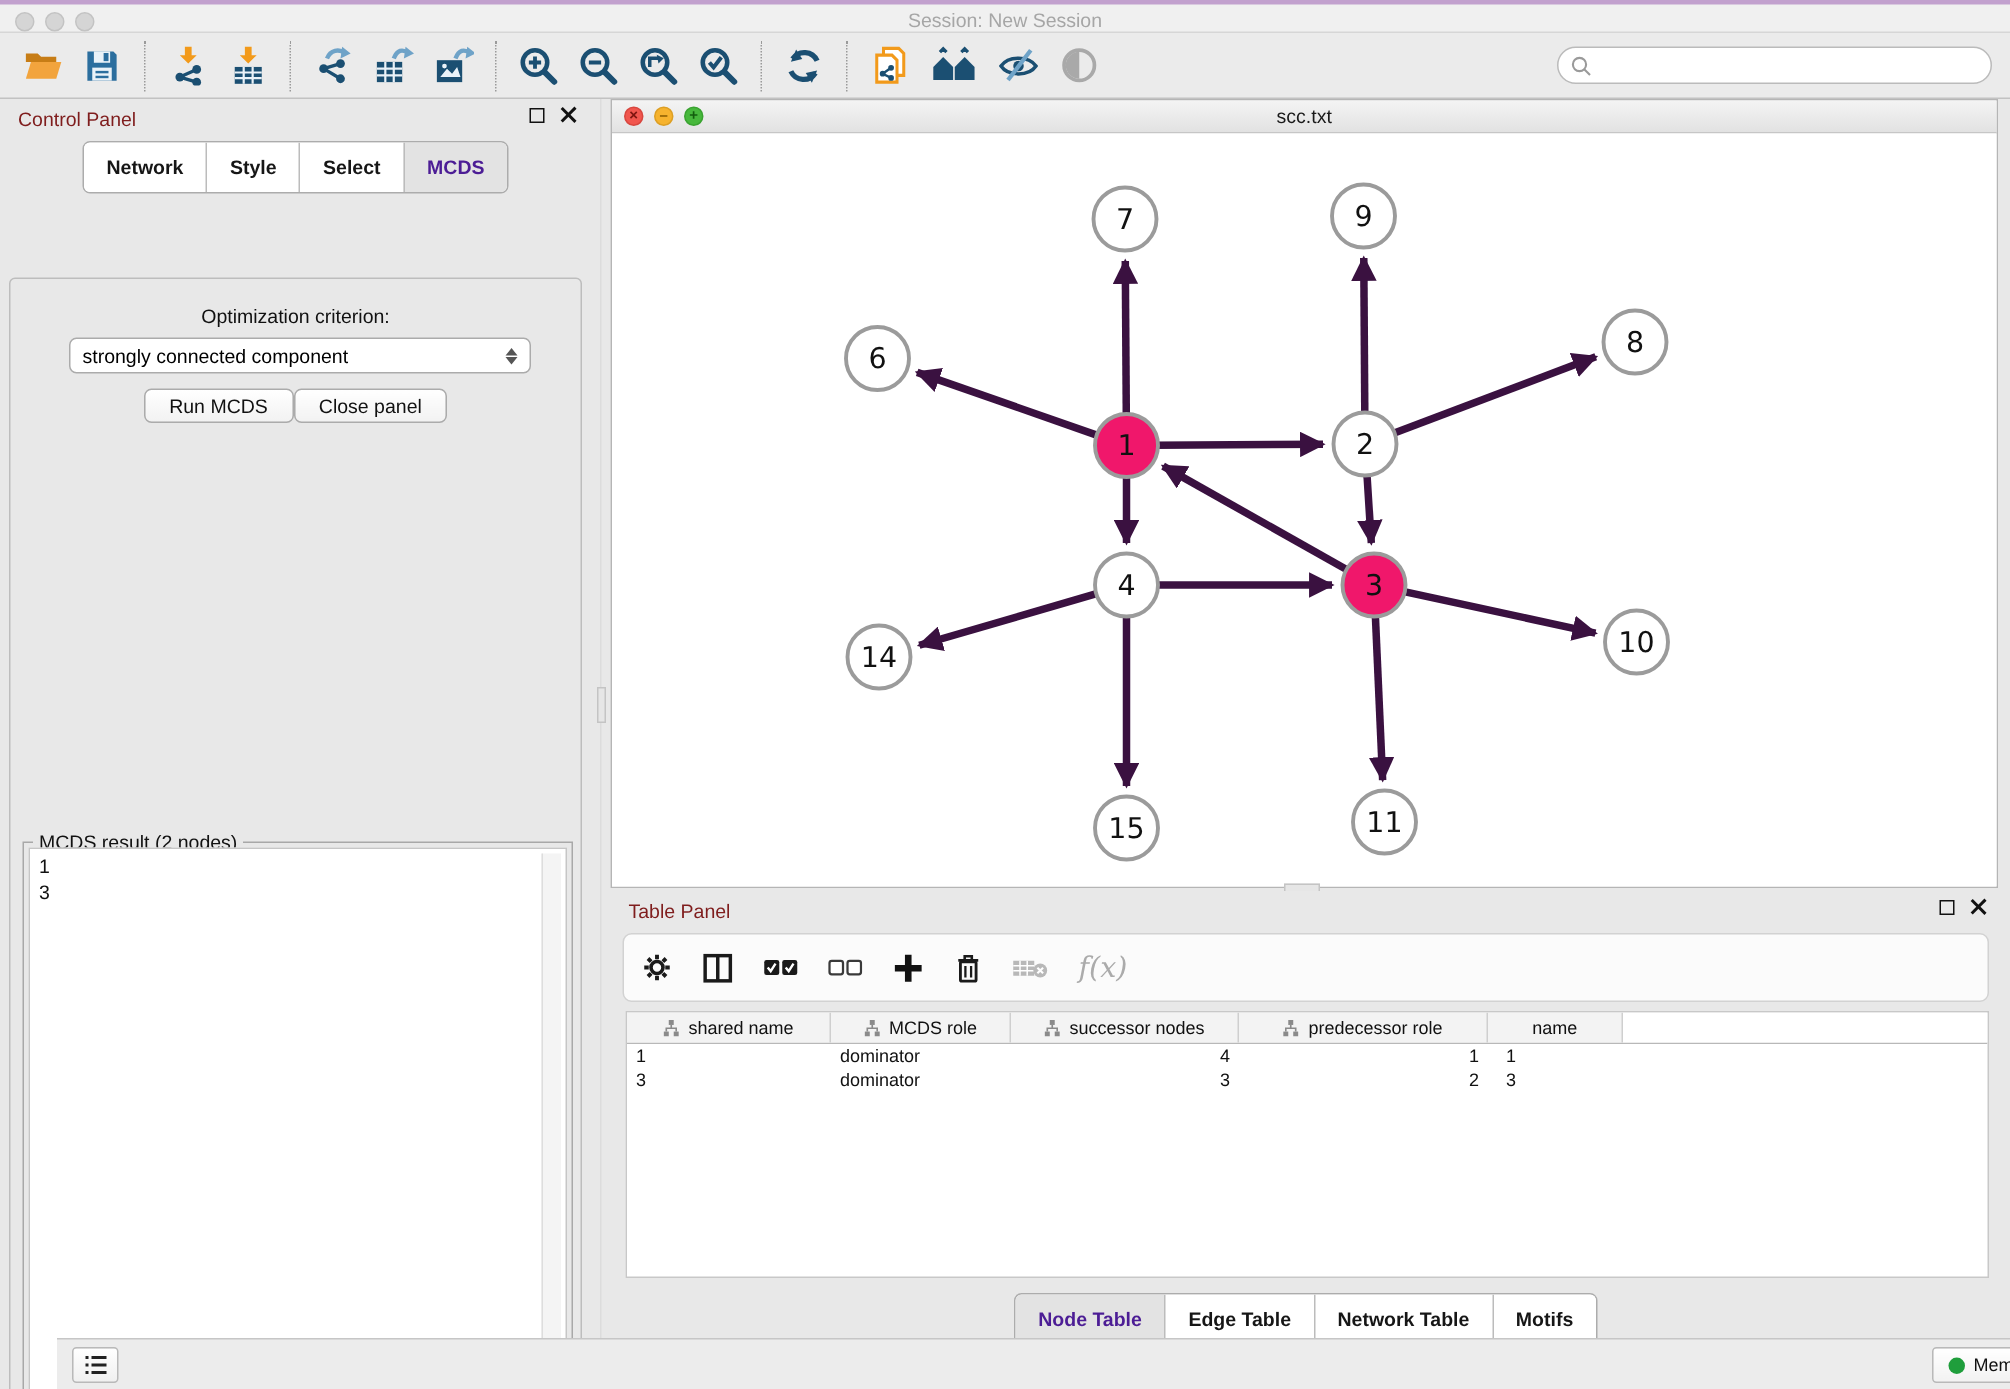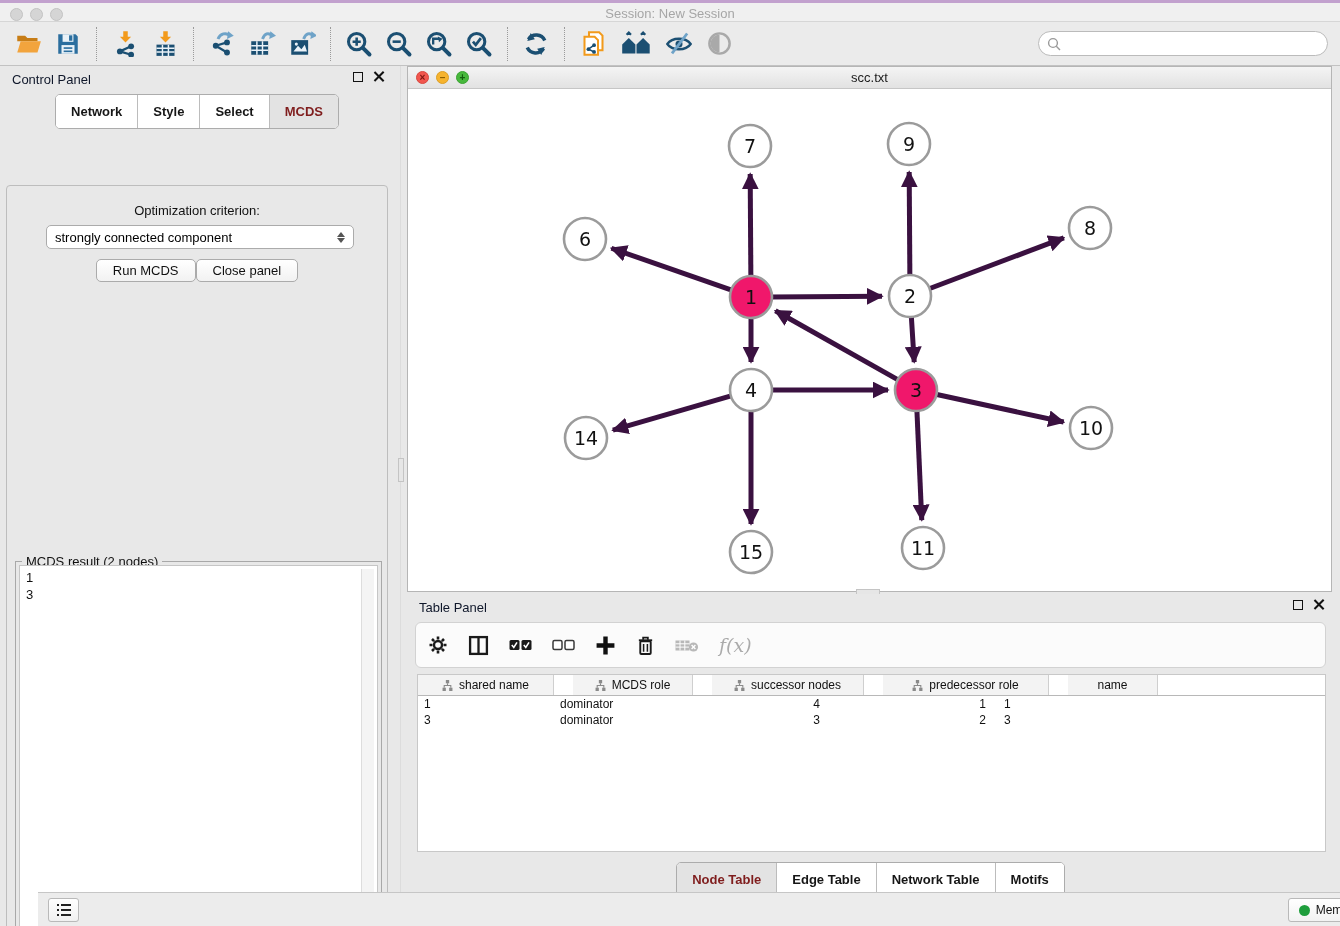--- a/index.html
+++ b/index.html
@@ -20,32 +20,32 @@
     background:#EBEBEB; border-bottom:1px solid #C2C2C2; display:flex; align-items:center; padding:0 8px; }
   .tb-icon { width:30px; height:30px; margin:0 5px; display:flex; align-items:center; justify-content:center; }
   .tb-sep { width:1px; height:34px; border-left:1px dotted #9A9A9A; margin:0 8px; }
   #search-box { position:absolute; right:12px; top:9px; width:290px; height:25px;
     background:#fff; border:1px solid #BBB; border-radius:13px; display:flex; align-items:center; padding:0 8px; }
   #search-box input { border:none; outline:none; flex:1; font-size:12px; background:transparent; margin-left:5px; }
 
   
   #control-panel { position:absolute; left:0; top:66px; width:394px; height:826px; background:#E8E8E8; }
   .panel-head { position:relative; height:26px; display:flex; align-items:center; padding:0 12px; }
-  .panel-head .ptitle { font-size:13px; color:#0f172a; }
+  .panel-head .ptitle { font-size:13px; color:#7f1d1d; }
   .panel-head .pbtns { position:absolute; right:10px; top:5px; display:flex; gap:10px; align-items:center; }
   .float-box { width:10px; height:10px; border:1.6px solid #111; }
   .close-x { width:11px; height:11px; position:relative; }
   .close-x:before, .close-x:after { content:""; position:absolute; left:5px; top:-1px; width:2.4px; height:13px; background:#111; }
   .close-x:before { transform:rotate(45deg); } .close-x:after { transform:rotate(-45deg); }
 
   .seg-tabs { display:inline-flex; border:1px solid #ACACAC; border-radius:5px; overflow:hidden; background:#fff; height:35px; }
   .seg-tab { padding:0 15px; font-size:13px; font-weight:bold; color:#161616; background:#fff;
     display:flex; align-items:center; border-left:1px solid #BCBCBC; cursor:default; }
   .seg-tab:first-child { border-left:none; }
-  .seg-tab.active { background:#E3E3E3; color:#7f1d1d; }
+  .seg-tab.active { background:#E3E3E3; color:#4c1d95; }
   #cp-tabs-row { text-align:center; margin-top:2px; position:relative; z-index:2; }
 
   #cp-body { position:absolute; left:6px; top:119px; width:382px; height:759px;
     border:1px solid #BDBDBD; border-radius:4px; background:#E8E8E8; }
   #opt-label { text-align:center; margin-top:17px; font-size:13px; color:#111; }
   #criterion-select { position:absolute; left:39px; top:39px; width:308px; height:24px; background:#fff;
     border:1px solid #ABABAB; border-radius:5px; display:flex; align-items:center; padding:0 8px; font-size:13px; }
   #criterion-select .stepper { margin-left:auto; display:flex; flex-direction:column; gap:1px; }
   .tri-up { width:0; height:0; border-left:4px solid transparent; border-right:4px solid transparent; border-bottom:5px solid #555; }
   .tri-dn { width:0; height:0; border-left:4px solid transparent; border-right:4px solid transparent; border-top:5px solid #555; }
@@ -78,21 +78,21 @@
 
   
   #table-panel { position:absolute; left:407px; top:594px; width:927px; height:296px; background:#E8E8E8; }
   #tp-toolbar { position:absolute; left:8px; top:28px; width:911px; height:46px; background:#FBFBFB;
     border:1px solid #D2D2D2; border-radius:6px; display:flex; align-items:center; padding:0 12px; gap:20px; }
   .tp-icon { display:flex; align-items:center; justify-content:center; }
   .fx-label { font-family:"DejaVu Serif", serif; font-style:italic; font-size:19px; color:#ABABAB; }
 
   #node-table { position:absolute; left:10px; top:80px; width:909px; height:178px; background:#fff;
     border:1px solid #C8C8C8; overflow:hidden; }
-  .t-header { display:flex; height:21px; border-bottom:1px solid #B8B8B8;gap:19px; }
+  .t-header { display:flex; height:21px; border-bottom:1px solid #B8B8B8; }
   .th-cell { background:#F3F3F3; border-right:1px solid #CFCFCF; display:flex; align-items:center; justify-content:center;
     gap:6px; font-size:12px; color:#111; }
   .th-filler { flex:1; background:#fff; }
   .t-row { display:flex; height:16px; font-size:12px; color:#111; align-items:center; }
   .td { padding:0 6px; overflow:hidden; white-space:nowrap; }
   .num { text-align:right; }
 
   #tp-tabs-row { position:absolute; left:0; top:268px; width:100%; text-align:center; }
 
   

